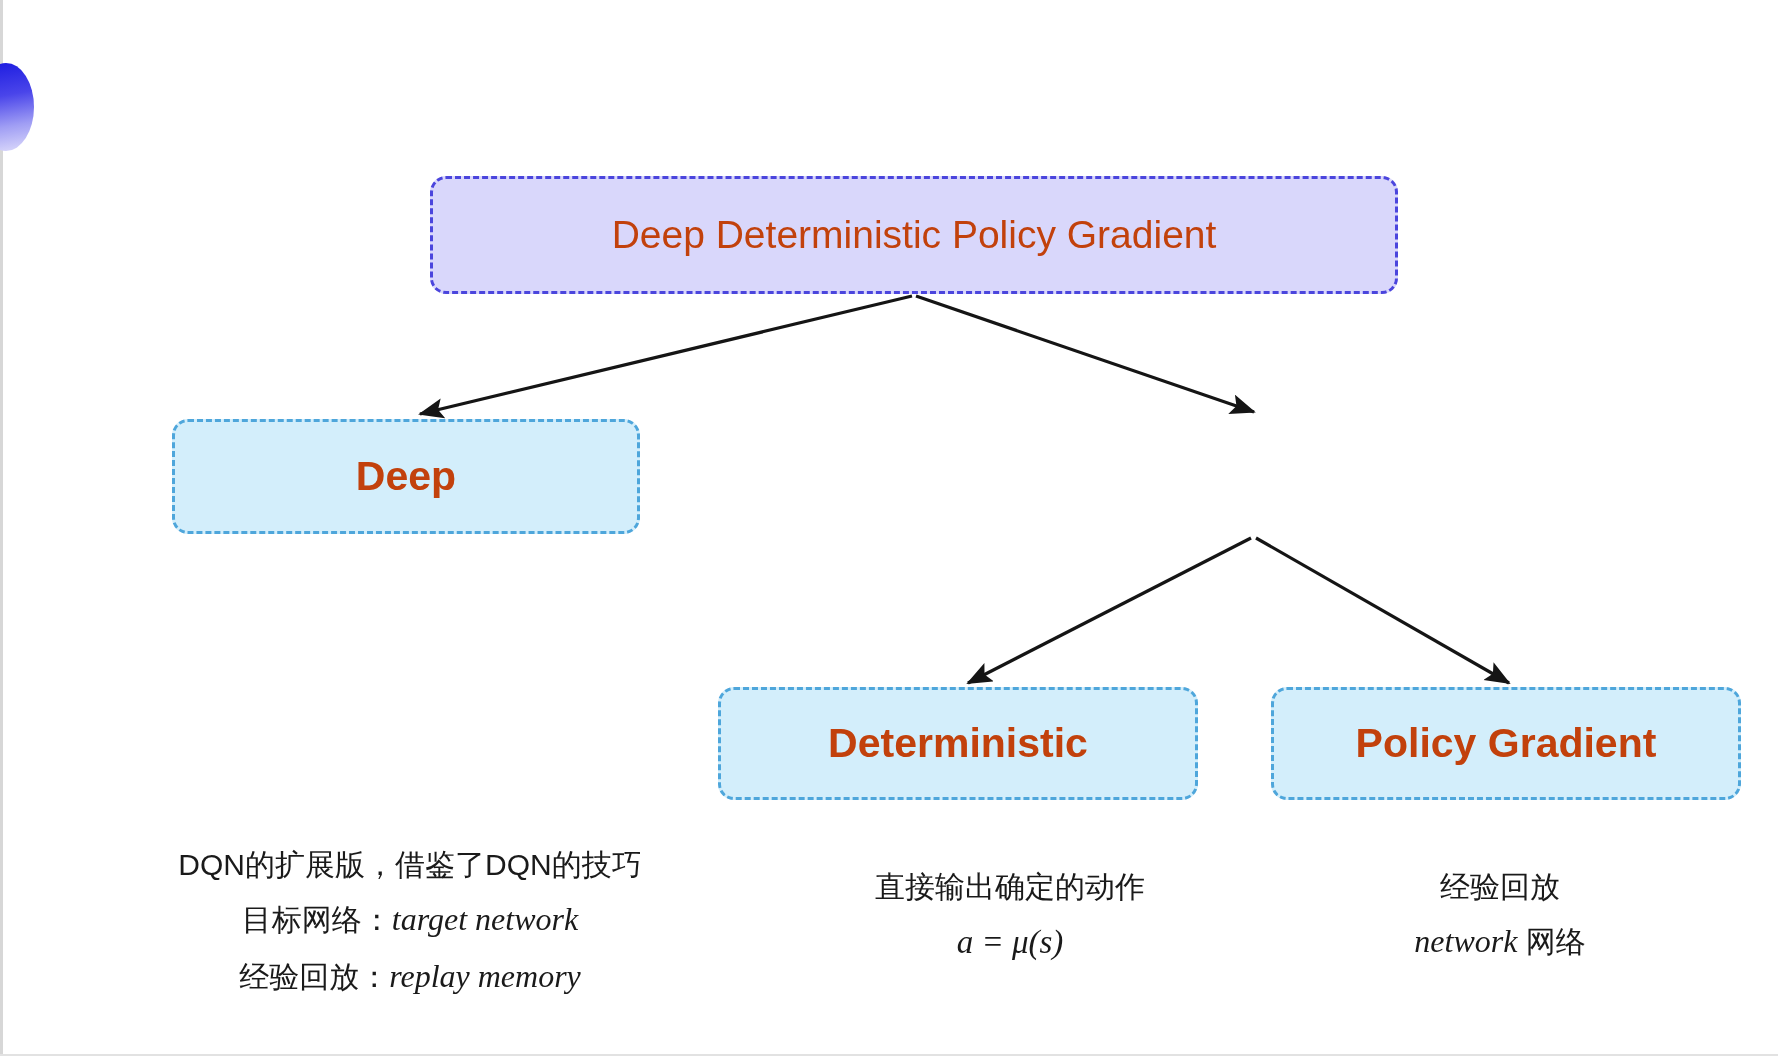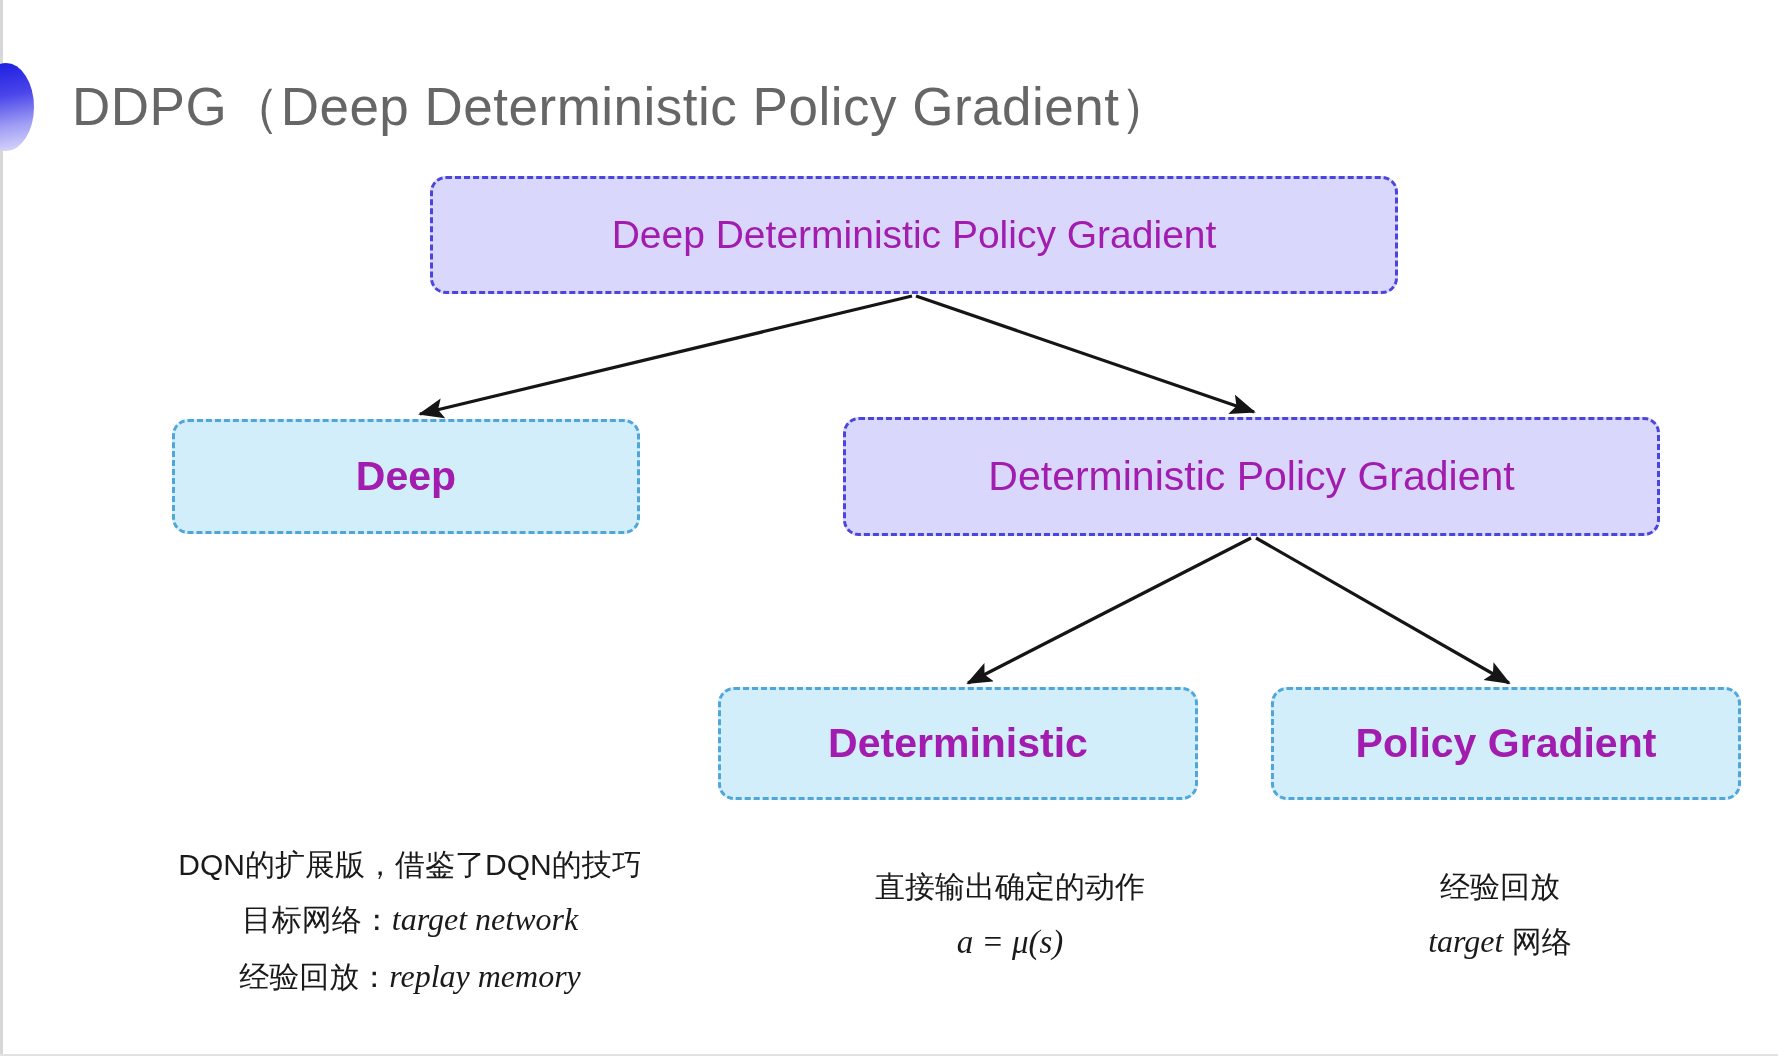--- a/index.html
+++ b/index.html
@@ -73,21 +73,21 @@
   .node {
     position: absolute;
     box-sizing: border-box;
     display: flex;
     align-items: center;
     justify-content: center;
     border-radius: 16px;
     border-style: dashed;
     border-width: 3px;
     text-align: center;
-    color: #a21caf;
+    color: #c2410c;
     font-weight: 400;
   }
   .node.purple {
     background: #d9d7fb;
     border-color: #4b45dd;
   }
   .node.blue {
     background: #d3eefb;
     border-color: #4ea6db;
     font-weight: bold;
@@ -155,21 +155,20 @@
 </head>
 <body>
 
 <div class="slide">
 
   <div class="frame-left"></div>
   <div class="frame-bottom"></div>
 
   <div class="title-row">
     <div class="title-bullet"></div>
-    <div class="title-text">DDPG（Deep Deterministic Policy Gradient）</div>
   </div>
 
   <svg class="connectors" viewBox="0 0 1778 1056" width="1778" height="1056" xmlns="http://www.w3.org/2000/svg">
     <defs>
       <marker id="arrowhead" markerWidth="9" markerHeight="9" refX="7.4" refY="3.2" orient="auto" markerUnits="strokeWidth">
         <path d="M0,0 L8,3.2 L0,6.4 L1.6,3.2 z" fill="#151515"></path>
       </marker>
     </defs>
     <g stroke="#151515" stroke-width="3.2" fill="none" marker-end="url(#arrowhead)">
       <line x1="912" y1="296" x2="420" y2="414"></line>
@@ -180,23 +179,20 @@
   </svg>
 
   <div class="node purple" id="node-root">
     <span class="node-label">Deep Deterministic Policy Gradient</span>
   </div>
 
   <div class="node blue" id="node-deep">
     <span class="node-label">Deep</span>
   </div>
 
-  <div class="node purple" id="node-dpg">
-    <span class="node-label">Deterministic Policy Gradient</span>
-  </div>
 
   <div class="node blue" id="node-pg">
     <span class="node-label">Policy Gradient</span>
   </div>
 
   <div class="node blue" id="node-det">
     <span class="node-label">Deterministic</span>
   </div>
 
   <div class="caption" id="caption-det">
@@ -218,17 +214,17 @@
     <div class="line3">
       <span class="cn">经验回放：</span><span class="it">replay memory</span>
     </div>
   </div>
 
   <div class="caption" id="caption-pg">
     <div class="line1">
       <span class="cn">经验回放</span>
     </div>
     <div class="line2">
-      <span class="it">target</span><span class="cn"> 网络</span>
+      <span class="it">network</span><span class="cn"> 网络</span>
     </div>
   </div>
 
 </div>
 
 </body></html>

